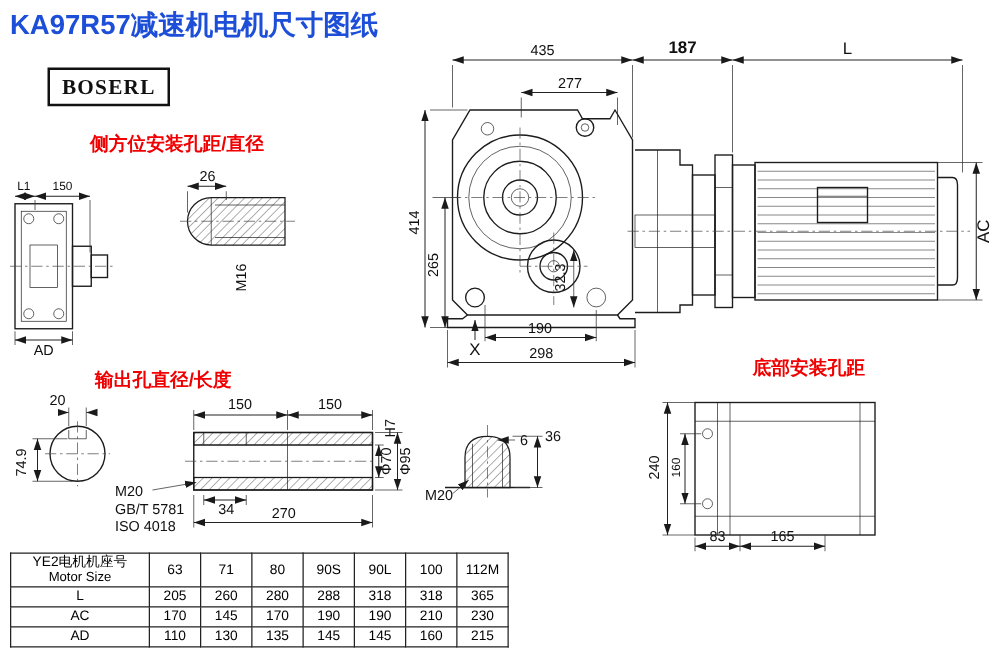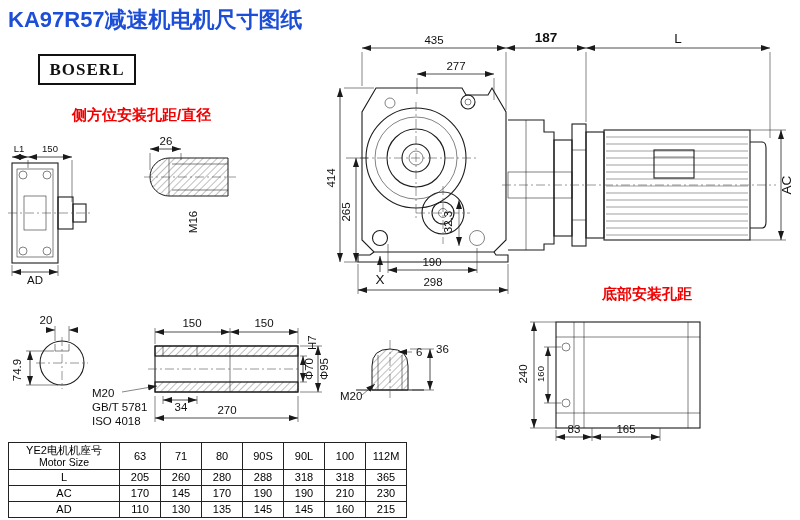--- a/index.html
+++ b/index.html
@@ -323,20 +323,21 @@
       <line class="d" x1="592" y1="437" x2="660" y2="437" marker-start="url(#arr)" marker-end="url(#arr)"></line>
       <text x="574" y="433" text-anchor="middle">83</text>
       <text x="626" y="433" text-anchor="middle">165</text>
     </g>
   </svg>
 
   <div class="title">KA97R57减速机电机尺寸图纸</div>
   <div class="logo">BOSERL</div>
 
   <div class="red-label lbl-side">侧方位安装孔距/直径</div>
+  <div class="red-label lbl-output">输出孔直径/长度</div>
   <div class="red-label lbl-base">底部安装孔距</div>
 
   <table class="dim-table">
     <tbody>
       <tr class="hrow">
         <th class="head">
           <div>YE2电机机座号</div>
           <div class="en">Motor Size</div>
         </th>
         <td>63</td>

